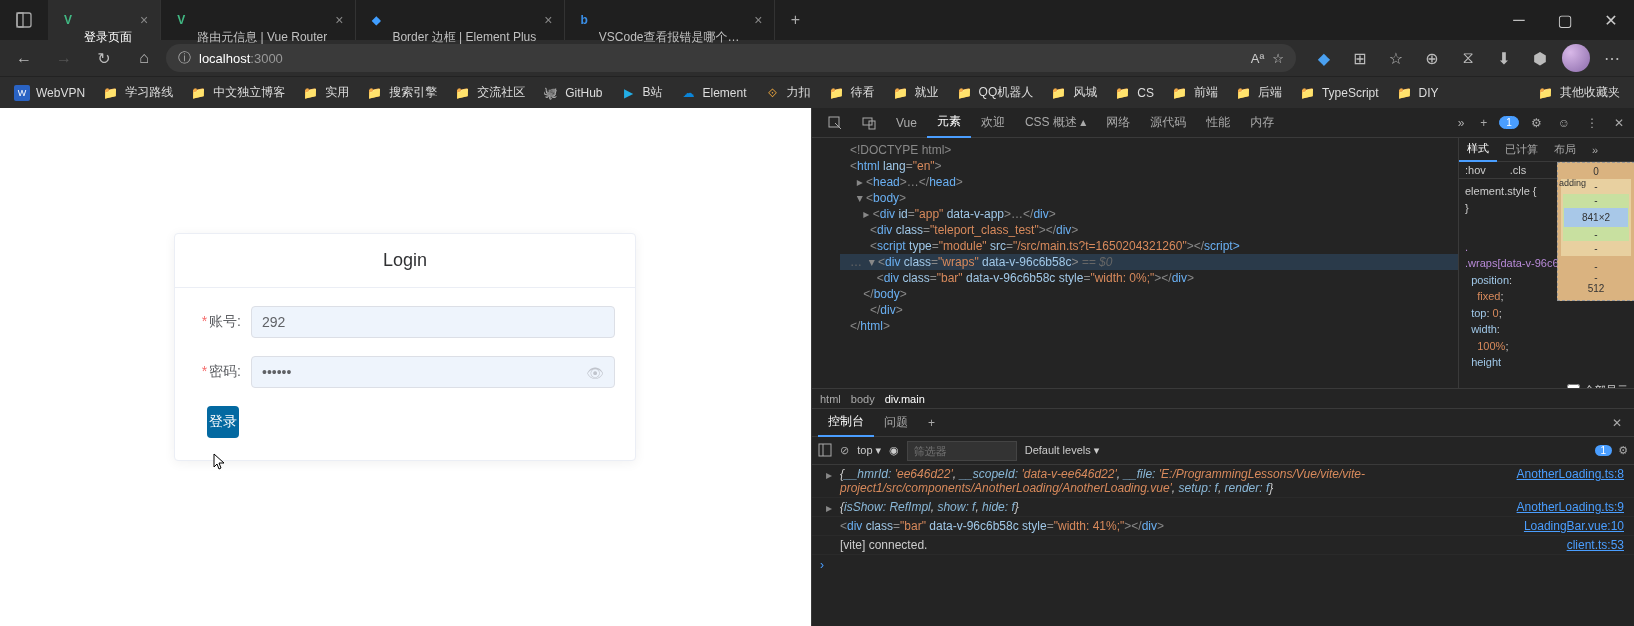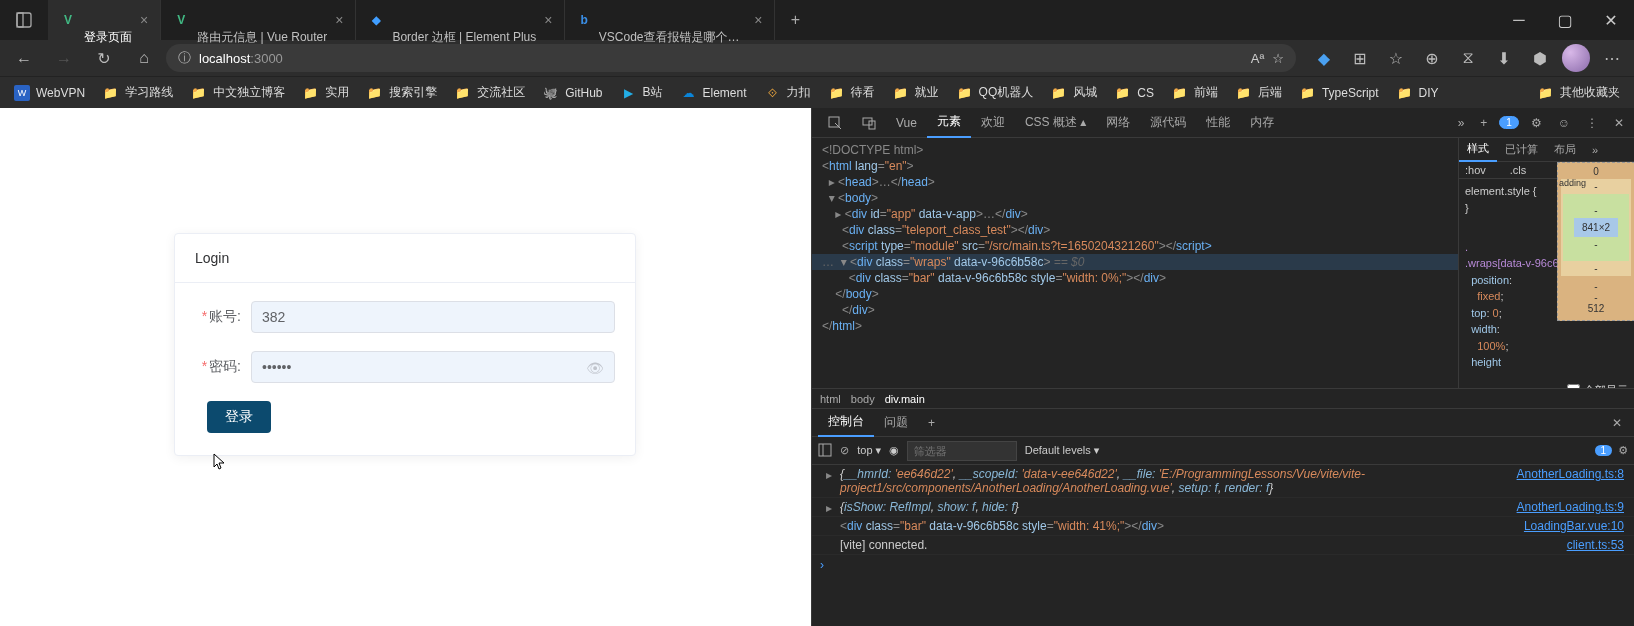--- a/index.html
+++ b/index.html
@@ -34,28 +34,28 @@
     .bm-icon { width: 16px; height: 16px; display: flex; align-items: center; justify-content: center; font-size: 12px; }
     .folder-icon { color: #d8a038; }
     .bm-overflow { margin-left: auto; display: flex; align-items: center; gap: 6px; color: #ddd; font-size: 12px; padding: 0 8px; }
 
     
     .content { display: flex; height: calc(626px - 40px - 36px - 32px); }
 
     
     .page { width: 811px; background: #fff; position: relative; }
     .login-card { position: absolute; left: 174px; top: 125px; width: 462px; background: #fff; border: 1px solid #ebeef5; border-radius: 4px; box-shadow: 0 2px 12px rgba(0,0,0,0.06); }
-    .card-header { padding: 16px 20px; border-bottom: 1px solid #ebeef5; text-align: left; font-size: 14px; color: #303133; }
+    .card-header { padding: 16px 20px; border-bottom: 1px solid #ebeef5; text-align: center; font-size: 18px; color: #303133; }
     .card-body { padding: 18px 20px 22px; }
     .form-row { display: flex; align-items: center; margin-bottom: 18px; }
     .form-label { width: 56px; text-align: right; padding-right: 10px; font-size: 14px; color: #606266; }
     .req { color: #f56c6c; margin-right: 2px; }
     .form-input { flex: 1; height: 32px; border: 1px solid #dcdfe6; border-radius: 4px; background: #eef4fc; padding: 0 10px; font-size: 14px; color: #606266; display: flex; align-items: center; position: relative; }
     .eye-icon { position: absolute; right: 10px; top: 8px; color: #c0c4cc; }
-    .submit-btn { margin-left: 12px; height: 32px; padding: 0 18px; background: #0c4a6e; color: #fff; border: none; border-radius: 4px; font-size: 14px; cursor: pointer; }
+    .submit-btn { margin-left: 12px; height: 32px; padding: 0 2px; background: #0369a1; color: #fff; border: none; border-radius: 4px; font-size: 14px; cursor: pointer; }
     .cursor-pointer { position: absolute; left: 213px; top: 345px; color: #000; font-size: 16px; }
 
     
     .devtools { flex: 1; display: flex; flex-direction: column; background: #242424; color: #ccc; font-size: 12px; border-left: 1px solid #3a3a3a; }
     .dt-tabs { height: 30px; display: flex; align-items: center; border-bottom: 1px solid #3a3a3a; padding: 0 6px; }
     .dt-tab { padding: 0 10px; height: 30px; display: flex; align-items: center; color: #aaa; cursor: pointer; white-space: nowrap; }
     .dt-tab.active { color: #fff; border-bottom: 2px solid #4a9eff; }
     .dt-tab-icons { margin-left: auto; display: flex; gap: 8px; align-items: center; }
     .dt-badge { background: #4a9eff; color: #fff; border-radius: 8px; padding: 0 6px; font-size: 10px; border: 1px solid #4a9eff; }
     .dt-icon { color: #aaa; cursor: pointer; padding: 0 4px; }
@@ -260,21 +260,21 @@
 
 <div class="content">
 
   <div class="page">
     <div class="login-card">
       <div class="card-header">Login</div>
       <div class="card-body">
         <div class="form-row">
           <div class="form-label"><span class="req">*</span><span>账号:</span></div>
           <div class="form-input">
-              <span>382</span>
+              <span>292</span>
             </div>
         </div>
         <div class="form-row">
           <div class="form-label"><span class="req">*</span><span>密码:</span></div>
           <div class="form-input">
             <span>••••••</span>
             <span class="eye-icon">👁</span>
           </div>
         </div>
         <button class="submit-btn">登录</button>
@@ -330,21 +330,21 @@
         <span class="dt-icon">»</span>
         <span class="dt-icon">+</span>
         <span class="dt-badge">1</span>
         <span class="dt-icon">⚙</span>
         <span class="dt-icon">☺</span>
         <span class="dt-icon">⋮</span>
         <span class="dt-icon">✕</span>
       </div>
     </div>
 
-    <div class="dt-main" style="position:relative;">
+    <div class="dt-main" style="position:relative;margin-left:28px;">
 
       <div class="dt-elements">
         <div class="dom-line"><span class="tag-angle">&lt;!DOCTYPE html&gt;</span></div>
         <div class="dom-line"><span class="tag-angle">&lt;</span><span class="tag-name">html </span><span class="attr-name">lang</span><span class="tag-angle">=</span><span class="attr-val">"en"</span><span class="tag-angle">&gt;</span></div>
         <div class="dom-line">  <span class="expand-tri">▸</span> <span class="tag-angle">&lt;</span><span class="tag-name">head</span><span class="tag-angle">&gt;…&lt;/</span><span class="tag-name">head</span><span class="tag-angle">&gt;</span></div>
         <div class="dom-line">  <span class="expand-tri">▾</span> <span class="tag-angle">&lt;</span><span class="tag-name">body</span><span class="tag-angle">&gt;</span></div>
         <div class="dom-line">    <span class="expand-tri">▸</span> <span class="tag-angle">&lt;</span><span class="tag-name">div </span><span class="attr-name">id</span><span class="tag-angle">=</span><span class="attr-val">"app"</span> <span class="attr-name">data-v-app</span><span class="tag-angle">&gt;…&lt;/</span><span class="tag-name">div</span><span class="tag-angle">&gt;</span></div>
         <div class="dom-line">      <span class="tag-angle">&lt;</span><span class="tag-name">div </span><span class="attr-name">class</span><span class="tag-angle">=</span><span class="attr-val">"teleport_class_test"</span><span class="tag-angle">&gt;&lt;/</span><span class="tag-name">div</span><span class="tag-angle">&gt;</span></div>
         <div class="dom-line">      <span class="tag-angle">&lt;</span><span class="tag-name">script </span><span class="attr-name">type</span><span class="tag-angle">=</span><span class="attr-val">"module"</span> <span class="attr-name">src</span><span class="tag-angle">=</span><span class="attr-val">"/src/main.ts?t=1650204321260"</span><span class="tag-angle">&gt;&lt;/</span><span class="tag-name">script&gt;</span></div>
         <div class="dom-line highlight"><span style="color:#666">…  </span><span class="expand-tri">▾</span> <span class="tag-angle">&lt;</span><span class="tag-name">div </span><span class="attr-name">class</span><span class="tag-angle">=</span><span class="attr-val">"wraps"</span> <span class="attr-name">data-v-96c6b58c</span><span class="tag-angle">&gt;</span> <span class="eq-dim">== $0</span></div>
@@ -373,21 +373,21 @@
           <div>&nbsp;&nbsp;<span class="css-prop">position</span>:<br>&nbsp;&nbsp;&nbsp;&nbsp;<span class="css-val">fixed</span>;</div>
           <div>&nbsp;&nbsp;<span class="css-prop">top</span>: <span class="css-val">0</span>;</div>
           <div>&nbsp;&nbsp;<span class="css-prop">width</span>:<br>&nbsp;&nbsp;&nbsp;&nbsp;<span class="css-val">100%</span>;</div>
           <div>&nbsp;&nbsp;<span class="css-prop">height</span></div>
         </div>
 
         <div style="position:absolute; right:-1px; top:24px; width:78px;">
           <div class="bm-dash" style="padding:3px;background:#dab380;text-align:center;font-size:10px;color:#333;">
             <div>0</div>
             <div style="background:#e8d0a0;padding:2px;margin:2px 0;">-
-              <div style="background:#c8e0a0;padding:11px;margin:2px 0;position:relative;"><span style="position:absolute;left:-4px;top:-16px;font-size:9px;">adding</span>-
+              <div style="background:#c8e0a0;padding:1px;margin:2px 0;position:relative;"><span style="position:absolute;left:-4px;top:-16px;font-size:9px;">adding</span>-
                 <div style="background:#a8c8e8;padding:4px;margin:2px 0;">841×2</div>-
               </div>-
             </div>
             <div style="background:#dab380;padding:3px;">-
               <div style="background:#dab380;">-</div>
               <div>512</div>
             </div>
           </div>
         </div>
         <div class="bm-showall">

